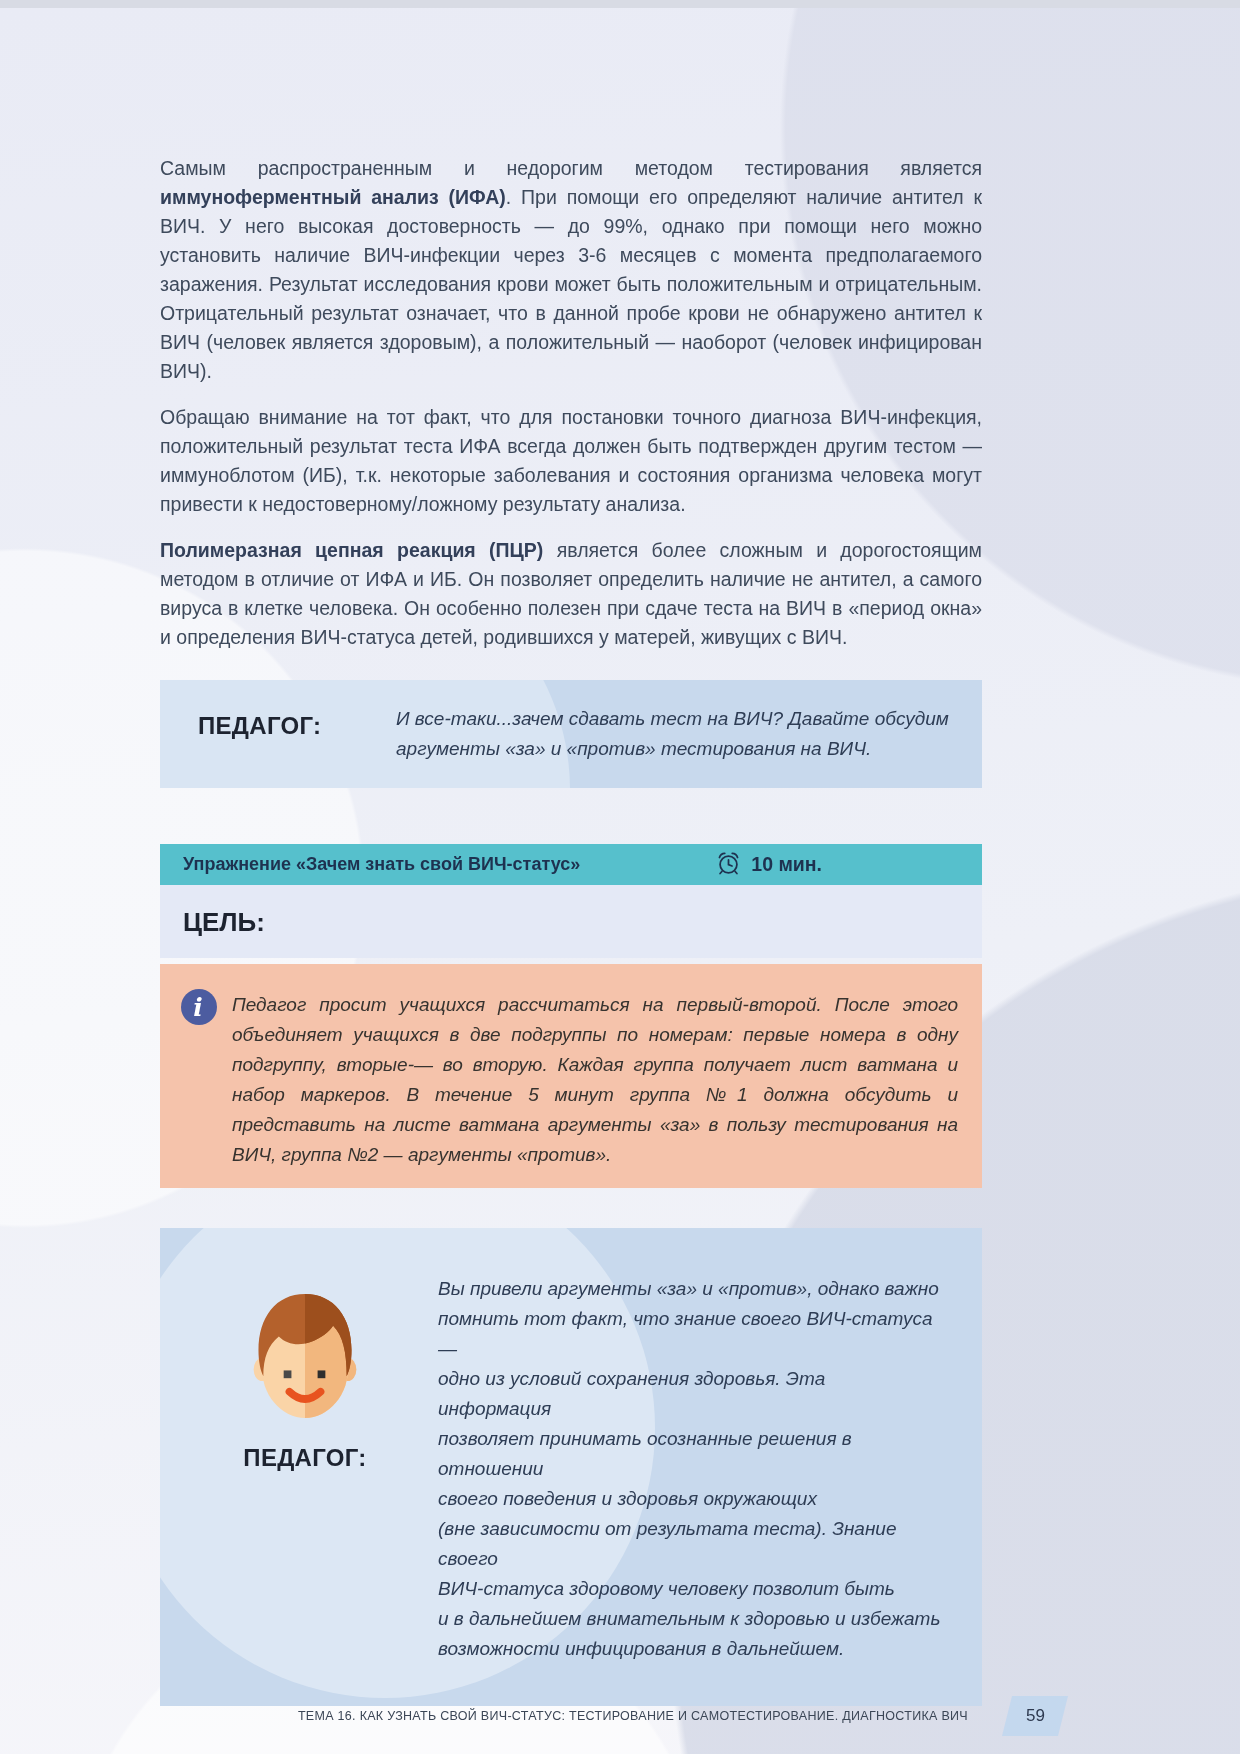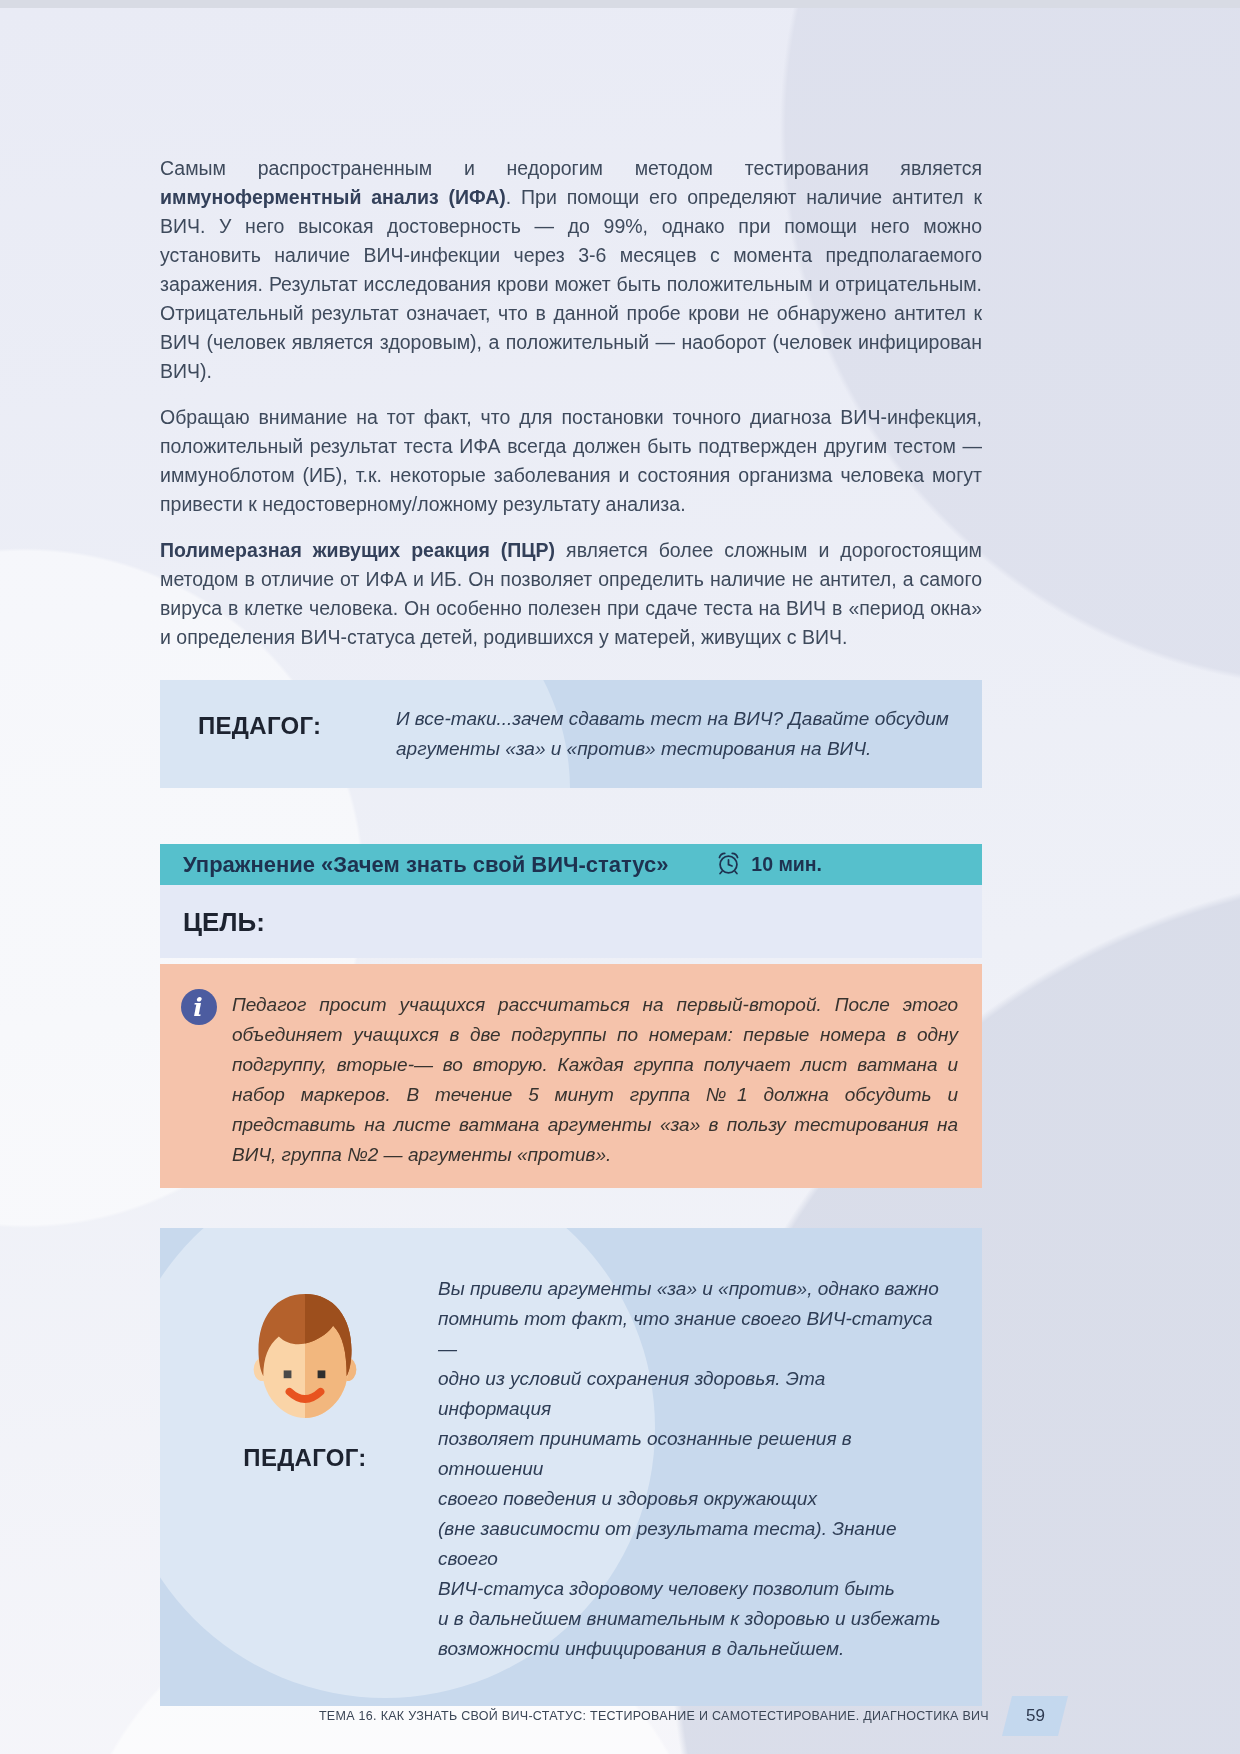--- a/index.html
+++ b/index.html
@@ -47,21 +47,21 @@
   }
   .dialog-1 .speech{margin-left:38px;max-width:575px;}
 
   
   .exercise{margin-top:56px;}
   .ex-bar{
     display:flex;align-items:center;
     height:41px;background:#56c0cc;
     padding:0 0 0 23px;
   }
-  .ex-title{font-weight:bold;font-size:22px;color:#1e3250;flex:1;}
+  .ex-title{font-weight:bold;font-size:18px;color:#1e3250;flex:1;}
   .ex-time{display:flex;align-items:center;margin-right:160px;}
   .ex-time b{font-size:19.5px;color:#1e3250;margin-left:9px;text-align:right;}
   .goal-row{
     background:#e4e9f6;
     display:flex;align-items:flex-start;
     padding:16px 30px 20px 23px;
   }
   .goal-label{font-weight:bold;font-size:26px;color:#1d2330;width:85px;flex:none;padding-top:6px;}
   .goal-text{font-size:19.5px;line-height:29px;color:#3e4a5c;white-space:pre-line;}
 
@@ -92,21 +92,21 @@
   .dialog-2{display:flex;margin-top:40px;padding:40px 40px 42px 52px;min-height:262px;}
   .dialog-2 .decor-circle{width:540px;height:540px;left:-45px;top:-70px;background:#dce7f4;}
   .avatar-col{position:relative;width:186px;flex:none;text-align:center;padding-top:12px;}
   .avatar-col .speaker{width:auto;padding-top:18px;text-align:center;}
   .dialog-2 .speech{margin-left:40px;max-width:545px;padding-top:6px;}
 
   
   .footer{
     position:absolute;left:0;bottom:26px;width:1240px;
     display:flex;align-items:center;justify-content:flex-end;
-    padding-right:177px;box-sizing:border-box;
+    padding-right:177px;box-sizing:border-box;gap:21px;
   }
   .footer-topic{
     font-size:12.5px;color:#3b4656;letter-spacing:.3px;
     margin-right:18px;white-space:nowrap;
   }
   .page-num{
     width:56px;height:40px;flex:none;
     background:#c4d8ee;
     transform:skewX(-14deg);
     display:flex;align-items:center;justify-content:center;
@@ -121,21 +121,21 @@
 </head>
 <body>
 
 <div class="page">
   <div class="content">
 
     <p class="body-text"><span>Самым распространенным и недорогим методом тестирования является </span><b>иммуноферментный анализ (ИФА)</b><span>. При помощи его определяют наличие антител к ВИЧ. У него высокая достоверность — до 99%, однако при помощи него можно установить наличие ВИЧ-инфекции через 3-6 месяцев с момента предполагаемого заражения. Результат исследования крови может быть положительным и отрицательным. Отрицательный результат означает, что в данной пробе крови не обнаружено антител к ВИЧ (человек является здоровым), а положительный — наоборот (человек инфицирован ВИЧ).</span></p>
 
     <p class="body-text">Обращаю внимание на тот факт, что для постановки точного диагноза ВИЧ-инфекция, положительный результат теста ИФА всегда должен быть подтвержден другим тестом — иммуноблотом (ИБ), т.к. некоторые заболевания и состояния организма человека могут привести к недостоверному/ложному результату анализа.</p>
 
-    <p class="body-text mb-lg"><b>Полимеразная живущих реакция (ПЦР)</b><span> является более сложным и дорогостоящим методом в отличие от ИФА и ИБ. Он позволяет определить наличие не антител, а самого вируса в клетке человека. Он особенно полезен при сдаче теста на ВИЧ в «период окна» и определения ВИЧ-статуса детей, родившихся у матерей, живущих с ВИЧ.</span></p>
+    <p class="body-text mb-lg"><b>Полимеразная цепная реакция (ПЦР)</b><span> является более сложным и дорогостоящим методом в отличие от ИФА и ИБ. Он позволяет определить наличие не антител, а самого вируса в клетке человека. Он особенно полезен при сдаче теста на ВИЧ в «период окна» и определения ВИЧ-статуса детей, родившихся у матерей, живущих с ВИЧ.</span></p>
 
     <div class="dialog-box dialog-1">
       <div class="decor-circle"></div>
       <div class="speaker">ПЕДАГОГ:</div>
       <div class="speech">И все-таки...зачем сдавать тест на ВИЧ? Давайте обсудим
 аргументы «за» и «против» тестирования на ВИЧ.</div>
     </div>
 
     <div class="exercise">
       <div class="ex-bar">

